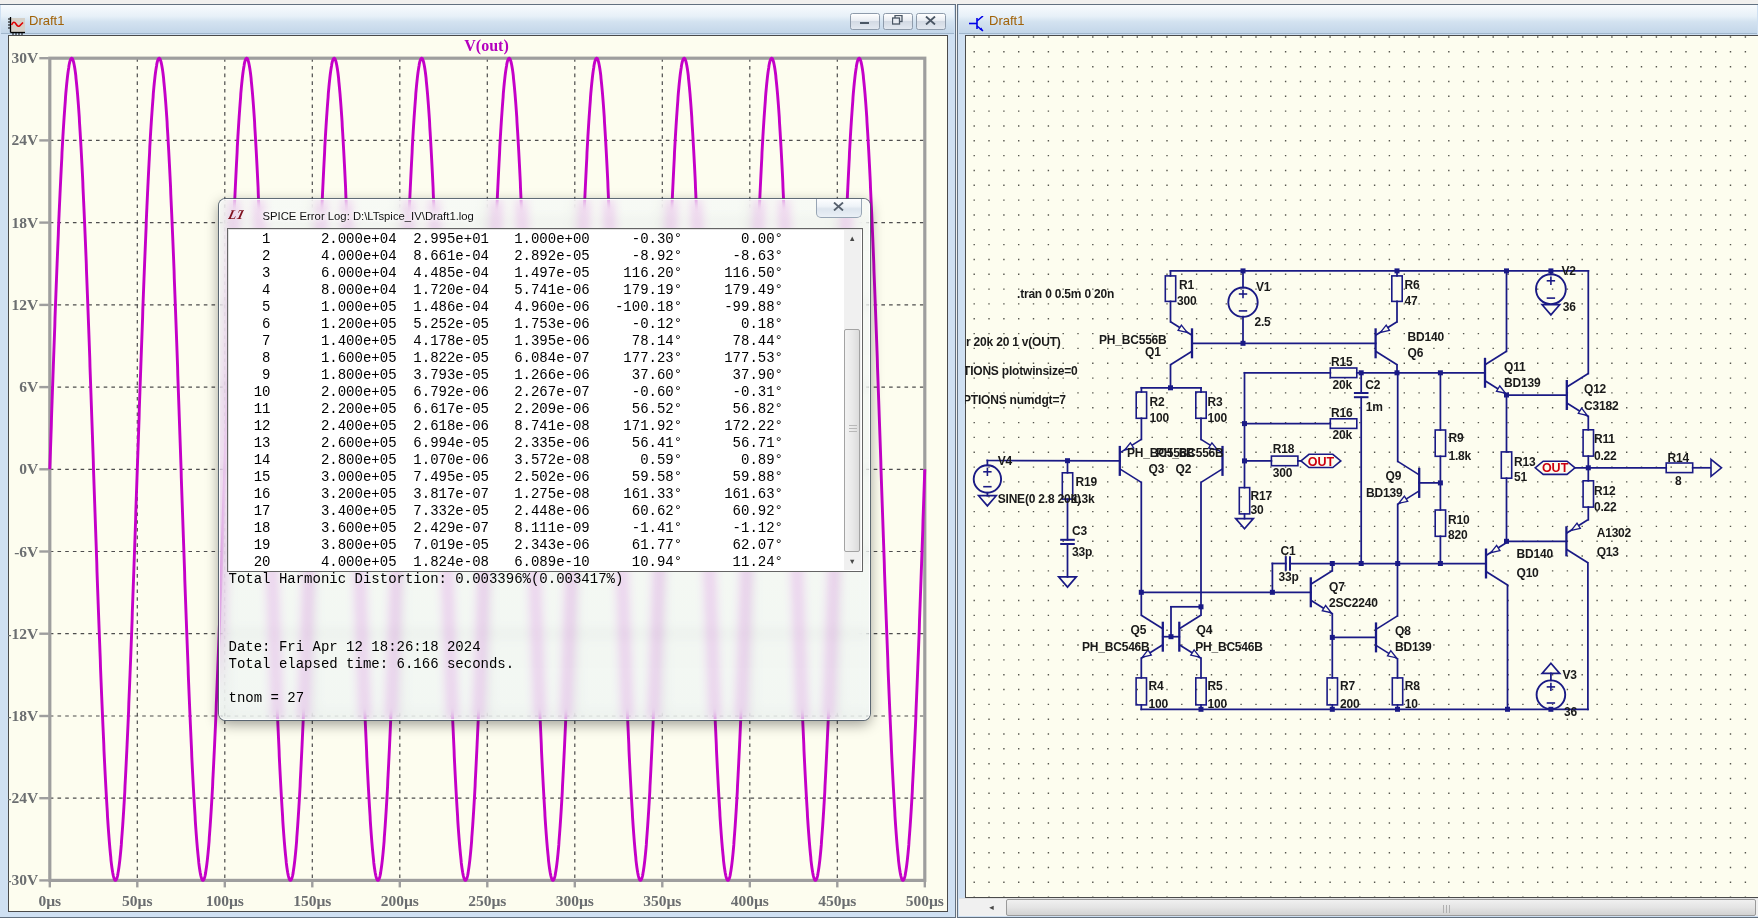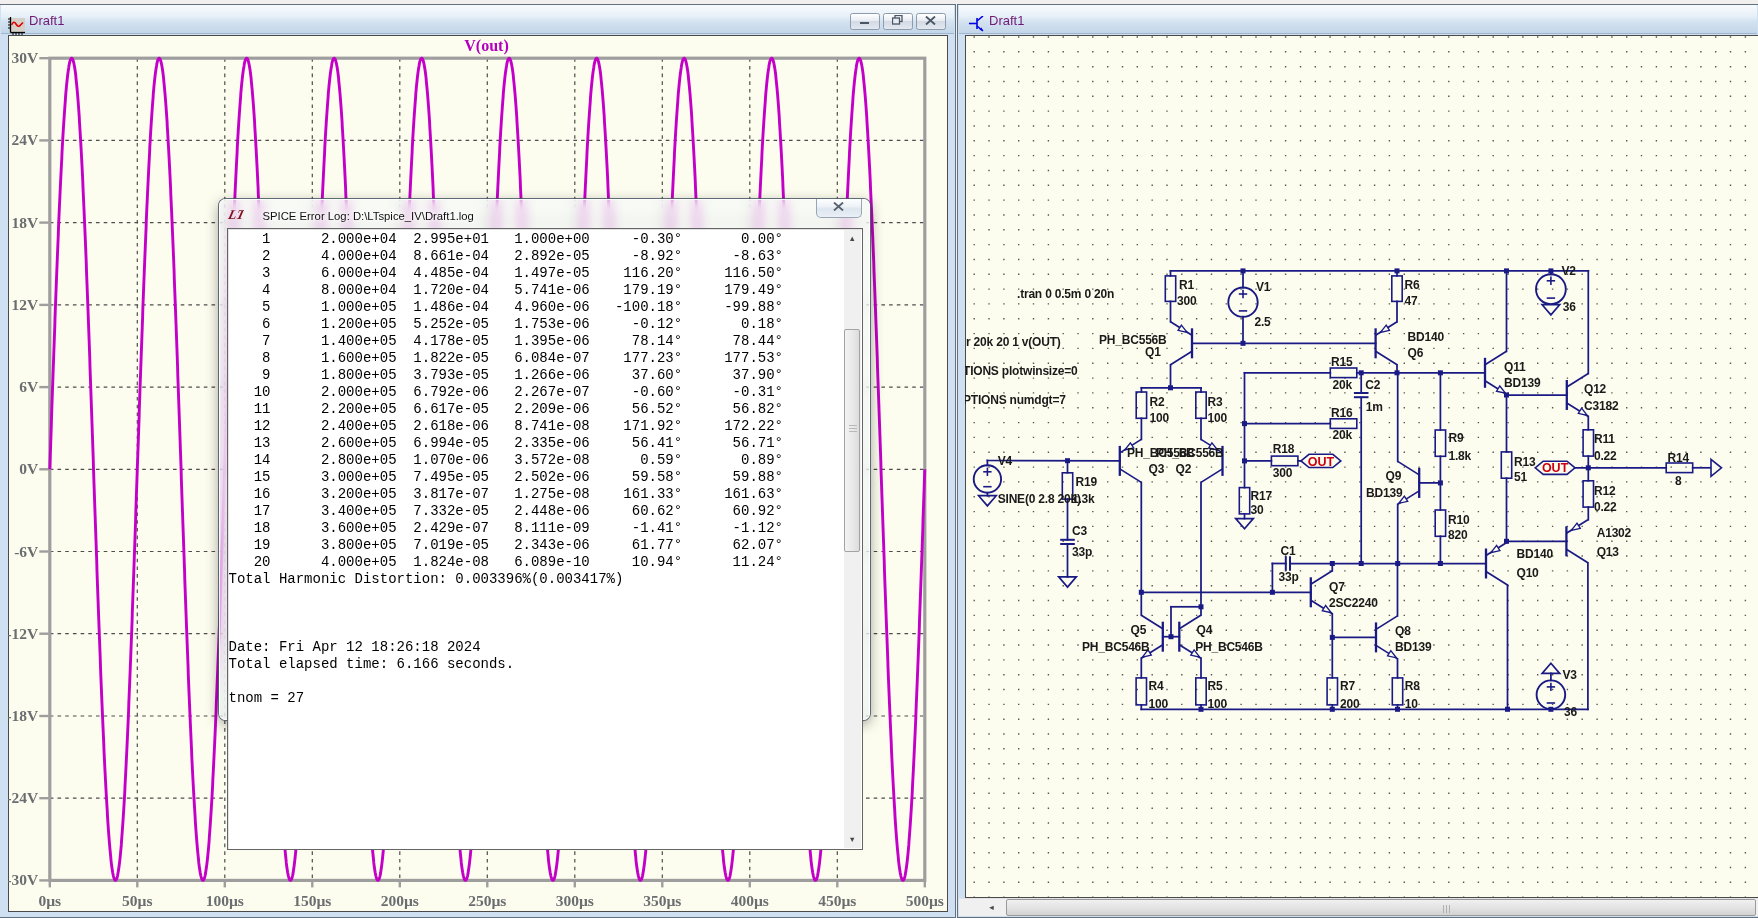--- a/index.html
+++ b/index.html
@@ -1,23 +1,23 @@
 <!DOCTYPE html>
 <html><head><meta charset="utf-8"><style>
 *{margin:0;padding:0;box-sizing:border-box}
 body{width:1758px;height:918px;background:#f1f0ee;font-family:"Liberation Sans",sans-serif;position:relative;overflow:hidden}
 .win{position:absolute;background:#cfe0f2;border:1px solid #62707f}
 .tbar{position:absolute;left:1px;right:1px;top:0;height:29px;background:linear-gradient(#f8fbfd,#e7f0f8 40%,#d3e2f0 60%,#c3d6e9);border-bottom:1px solid #a0b6cc}
-.ttext{position:absolute;top:8px;font-size:13px;color:#701a75}
+.ttext{position:absolute;top:8px;font-size:13px;color:#a16207}
 .cbtn{position:absolute;top:8px;width:29.5px;height:16.5px;border:1px solid #8e9bab;border-radius:2.5px;background:linear-gradient(#ffffff,#e8ecf2 45%,#d3dae4 50%,#e2e8f0);color:#4a5664;font-size:10px;text-align:center;line-height:15px}
 .panel{position:absolute;background:#fdfdef;border:1px solid #4a4a4a}
 .dlg{position:absolute;left:218.5px;top:199px;width:651px;height:520.5px;border-radius:6.5px;background:linear-gradient(rgba(238,245,252,0.42),rgba(225,237,248,0.40));-webkit-backdrop-filter:blur(6px);backdrop-filter:blur(6px);box-shadow:0 0 0 1px rgba(70,85,100,0.85),0 4px 14px rgba(0,0,0,0.4),inset 0 0 0 1px rgba(255,255,255,0.85)}
 .dlgtitle{position:absolute;left:44px;top:10.5px;font-size:11.3px;color:#111;white-space:nowrap;text-shadow:0 0 5px #fff,0 0 5px #fff}
 .dlgclose{position:absolute;left:597px;top:0px;width:46px;height:19px;border:1px solid #97a5b4;border-top:none;border-radius:0 0 5px 5px;background:linear-gradient(#fdfeff,#eef3f8 40%,#dde5ee 55%,#eaf0f6);color:#56606e;font-size:11.5px;font-weight:bold;text-align:center;line-height:17px}
-.dlgbody{position:absolute;left:8px;top:29px;width:636.2px;height:622px;background:#fff;border:1px solid #646464;box-shadow:inset 1px 1px 0 #e3e3e3}
+.dlgbody{position:absolute;left:8px;top:29px;width:636.2px;height:344px;background:#fff;border:1px solid #646464;box-shadow:inset 1px 1px 0 #e3e3e3}
 .dlgpre{position:absolute;left:1px;top:2px;font-family:"Liberation Mono",monospace;font-size:14px;line-height:17px;color:#000;white-space:pre}
 .sbar{position:absolute;right:1px;top:1px;width:17px;bottom:1px;background:#f0f0f0}
 .sbtn{position:absolute;left:0;width:17px;height:17px;background:#f0f0f0;color:#474747;font-size:7.5px;text-align:center;line-height:17px}
 .sthumb{position:absolute;left:0.5px;top:99px;width:15.5px;height:223px;background:linear-gradient(90deg,#f2f2f2,#eaeaea 50%,#dcdcdc);border:1px solid #a3a3a3;border-radius:2px}
 .grip{position:absolute;left:3.5px;top:95px;width:8px;height:7px;background:repeating-linear-gradient(#b8b8b8 0 1px,transparent 1px 3px)}
 .hsb{position:absolute;left:1px;right:0;bottom:1.5px;height:18px;background:#f0f0f0;border-top:1px solid #e2e2e2}
 .hthumb{position:absolute;top:0.5px;height:16.5px;background:linear-gradient(#f0f0f0,#e4e4e4 50%,#d2d2d2);border:1px solid #9a9a9a;border-radius:2px}
 .hgrip{position:absolute;top:5px;width:7px;height:8px;background:repeating-linear-gradient(90deg,#b0b0b0 0 1px,transparent 1px 3px)}
 </style></head>
 <body>

